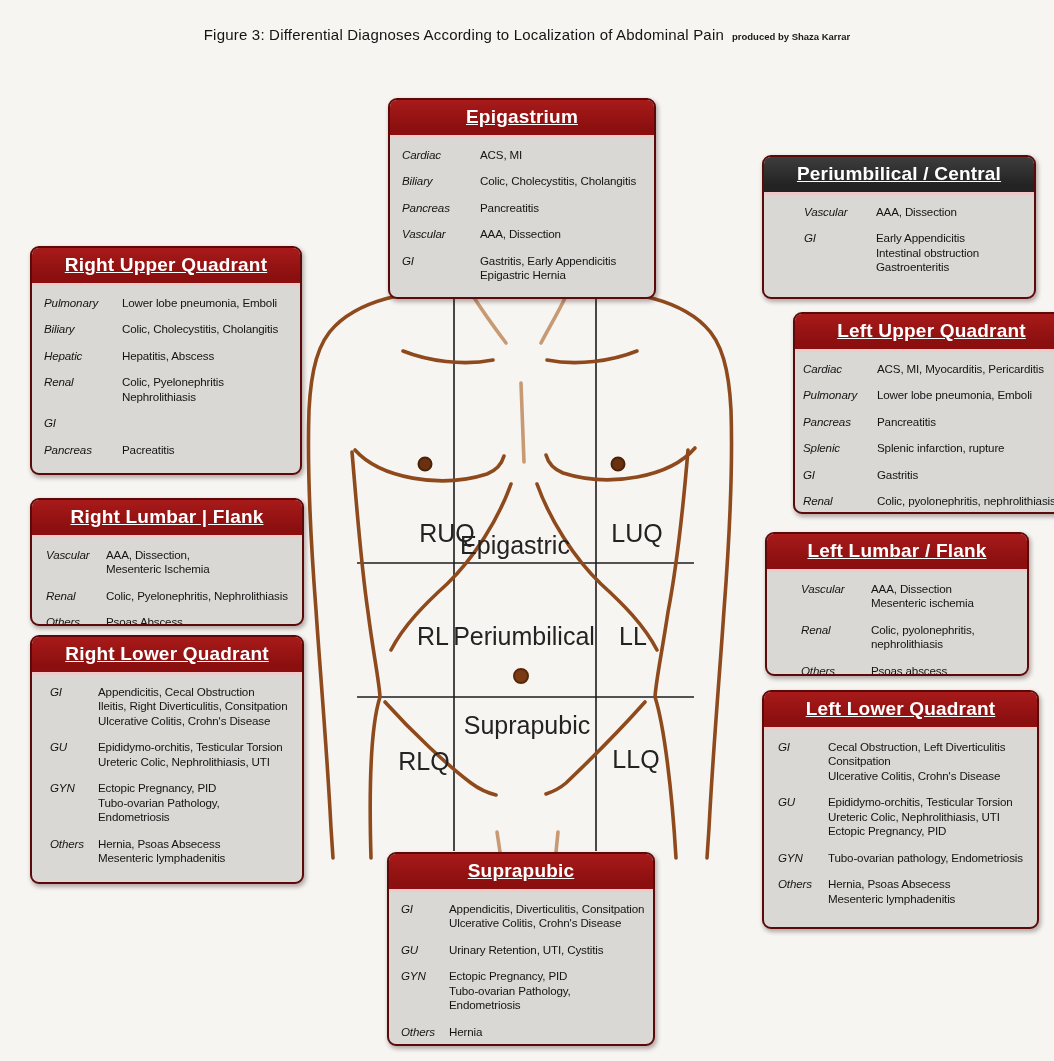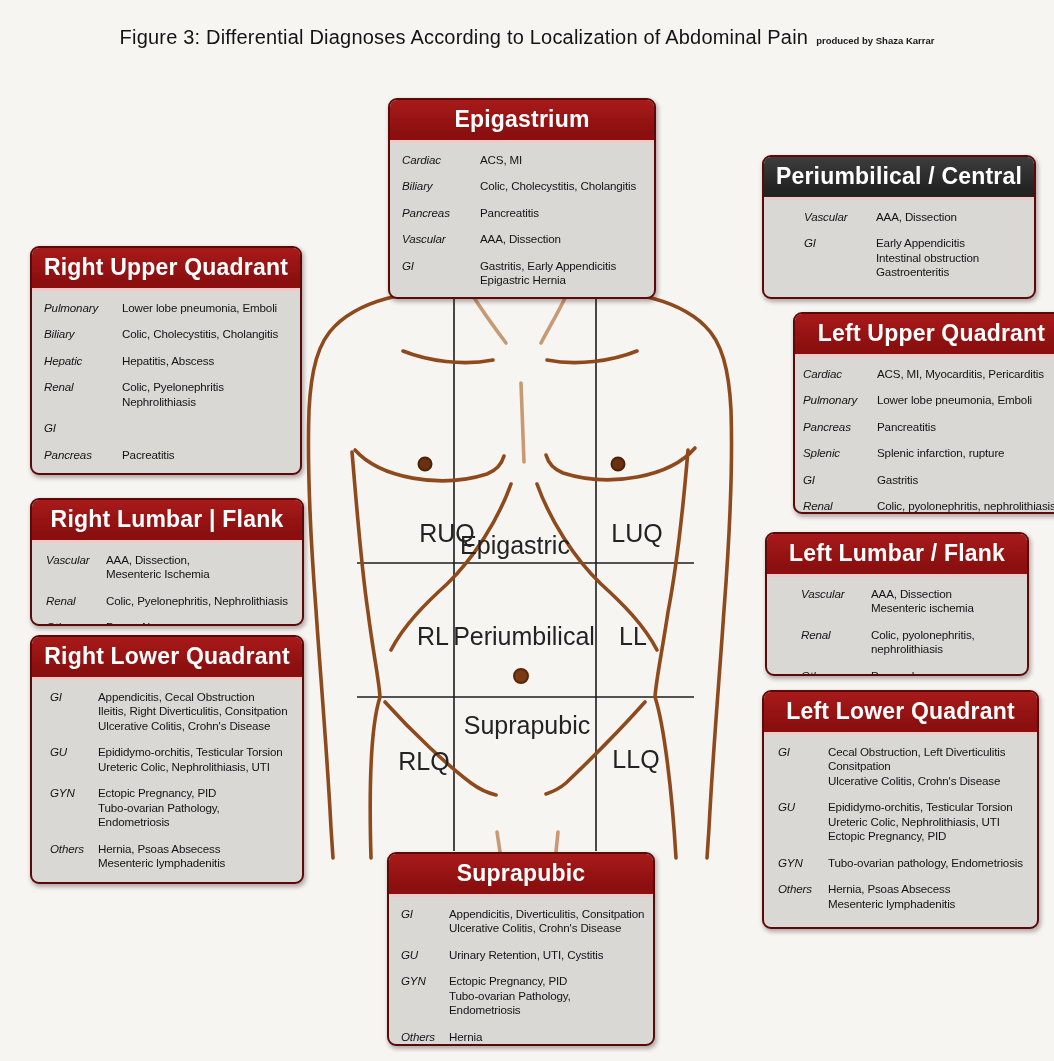--- a/index.html
+++ b/index.html
@@ -9,21 +9,21 @@
     font-family:"Liberation Sans","DejaVu Sans",sans-serif;
     -webkit-font-smoothing:antialiased;
   }
   .canvas{position:absolute;inset:0;}
 
   
   .title-bar{
     position:absolute;top:26px;left:0;width:100%;
     text-align:center;white-space:nowrap;
   }
-  .main-title{font-size:20px;color:#141414;letter-spacing:.2px;}
+  .main-title{font-size:15px;color:#141414;letter-spacing:.2px;}
   .byline{font-size:9.5px;font-weight:bold;color:#1a1a1a;margin-left:8px;}
 
   
   svg.torso{position:absolute;left:0;top:0;z-index:1;}
 
   
   .region-label{
     position:absolute;z-index:2;transform:translate(-50%,-50%);
     font-size:25px;color:#232323;white-space:nowrap;
   }
@@ -33,24 +33,25 @@
     position:absolute;z-index:3;
     background:#d9d8d5;
     border:2px solid #5c0909;
     border-radius:9px;
     box-shadow:1.5px 2.5px 4px rgba(60,30,30,.35);
     overflow:hidden;
     --labelw:72px;--pad:12px;
   }
   .box-header{
     background:linear-gradient(#a81a1a 0%,#8c0f0f 80%);
-    color:#ffffff;font-weight:bold;font-size:23px;
+    color:#ffffff;font-weight:bold;font-size:19px;
     text-align:center;padding:6px 2px 7px;
     border-bottom:3px solid #f0c9c9;
     letter-spacing:.2px;
+    text-decoration:underline;
   }
   .box.dark .box-header{background:linear-gradient(#3d3d3d 0%,#232323 80%);border-bottom:3px solid #efc9c9;}
   .box-body{padding:10px 8px 4px var(--pad);}
   .row{
     display:grid;grid-template-columns:var(--labelw) 1fr;
     column-gap:4px;margin-bottom:12px;
     font-size:11.6px;line-height:1.25;color:#141414;
     letter-spacing:-.15px;
   }
   .row-label{font-style:italic;}

